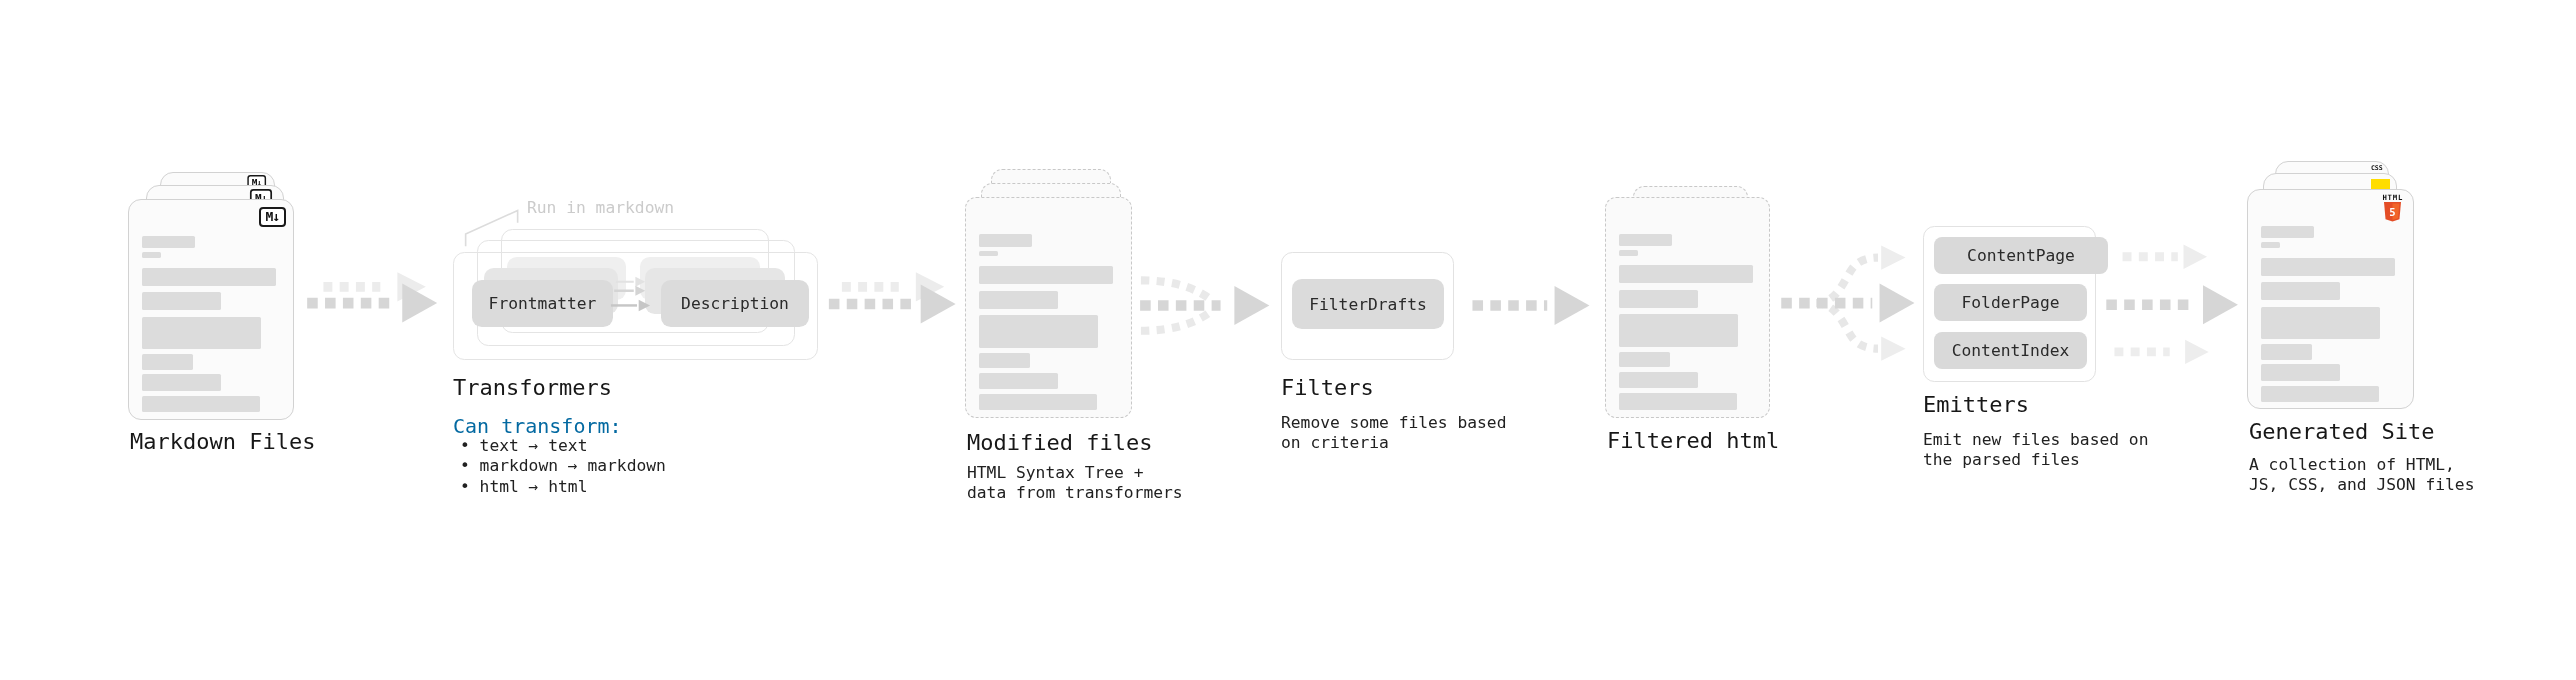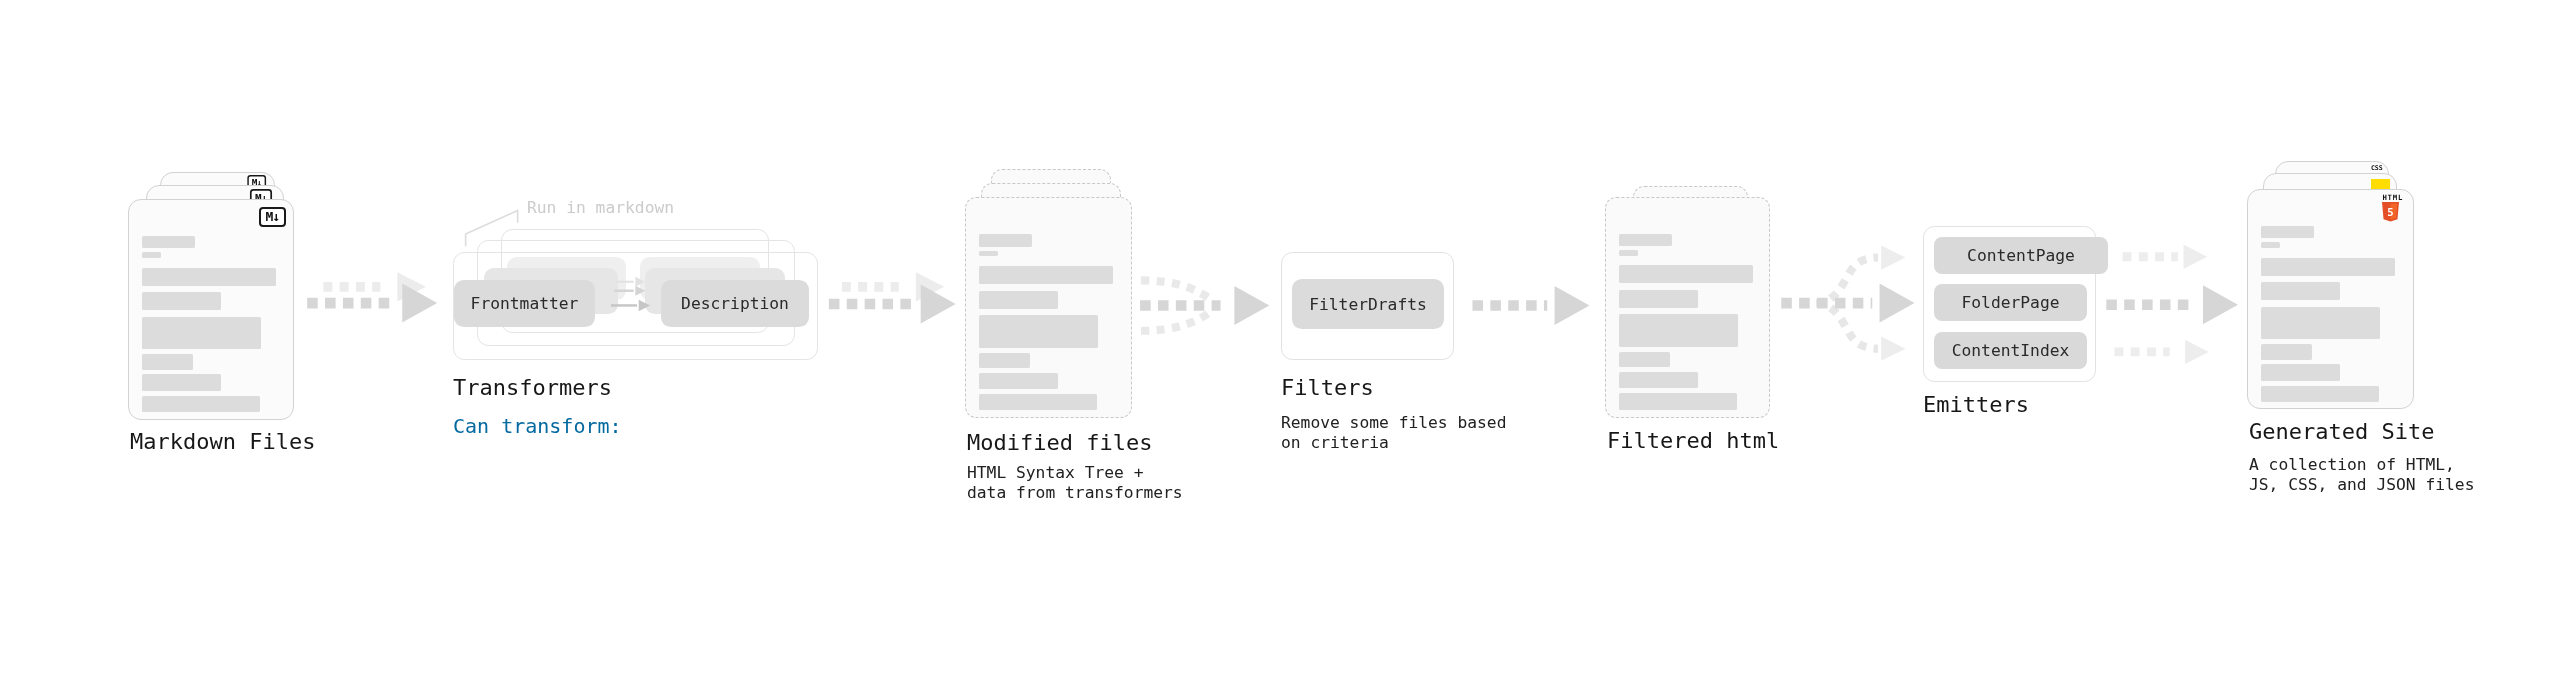--- a/index.html
+++ b/index.html
@@ -15,21 +15,21 @@
   .bar { background:#dcdcdc; border-radius:1.6px; }
 
   
   .md-badge { position:absolute; display:inline-block; border:2.4px solid #191919; border-radius:4.1px;
               background:#ffffff; color:#111; font-weight:bold; font-size:13px; line-height:1;
               padding:1.6px 4.1px; letter-spacing:-0.8px; }
   .md-badge.mid  { transform:scale(.85); transform-origin:top right; }
   .md-badge.back { transform:scale(.72); transform-origin:top right; }
 
   
-  .html5-badge { position:absolute; display:flex; flex-direction:column; align-items:flex-start; }
+  .html5-badge { position:absolute; display:flex; flex-direction:column; align-items:center; }
   .html5-badge .lbl { font-size:7.3px; font-weight:bold; letter-spacing:0.8px; color:#111; line-height:1; margin-bottom:0.8px; }
   .css-badge { position:absolute; display:flex; flex-direction:column; align-items:center; }
   .css-badge .lbl { font-size:6.5px; font-weight:bold; color:#111; line-height:1; letter-spacing:0;padding-left:44px; }
   .css-badge .ubar { width:14.6px; height:3.3px; background:#2864f0; border-radius:0.8px; margin-top:0.8px; }
   .js-badge { position:absolute; width:18.7px; height:10.6px; background:#ffdd00; }
 
   
   .caption { position:absolute; font-size:22px; color:#171717; white-space:nowrap; }
   .desc    { position:absolute; font-size:16.3px; line-height:20.3px; color:#212121; white-space:nowrap; }
   .note-heading { position:absolute; font-size:20px; color:#0369a1; white-space:nowrap; }
@@ -127,34 +127,39 @@
   <div class="parallel-label" style="left:527px;top:198px">Run in markdown</div>
 
   <div class="t-box" style="left:501px;top:229px;width:268px;height:104px"></div>
   <div class="t-box" style="left:477px;top:240px;width:318px;height:106px"></div>
   <div class="t-box" style="left:453px;top:252px;width:365px;height:108px"></div>
 
   <div class="pill l3" style="left:507px;top:257px;width:119px;height:43px"></div>
   <div class="pill l3" style="left:640px;top:257px;width:120px;height:43px"></div>
   <div class="pill l2" style="left:484px;top:268px;width:134px;height:46px"></div>
   <div class="pill l2" style="left:645px;top:268px;width:140px;height:46px"></div>
-  <div class="pill" style="left:454px;top:280px;width:141px;height:47px">Frontmatter</div>
+  <div class="pill" style="left:472px;top:280px;width:141px;height:47px">Frontmatter</div>
   <div class="pill" style="left:661px;top:280px;width:148px;height:47px">Description</div>
 
   <svg class="abs" style="left:606px;top:271px" width="49" height="46" viewBox="0 0 60 56">
     <line x1="12" y1="13" x2="34" y2="13" stroke="#e2e2e2" stroke-width="2.5"></line>
     <path d="M48,13 L36,7 L36,19 Z" fill="#e2e2e2"></path>
     <line x1="10" y1="24" x2="34" y2="24" stroke="#d4d4d4" stroke-width="3"></line>
     <path d="M48,24 L36,18 L36,30 Z" fill="#d4d4d4"></path>
     <line x1="6" y1="42" x2="38" y2="42" stroke="#c6c6c6" stroke-width="3"></line>
     <path d="M54,42 L40,35 L40,49 Z" fill="#c6c6c6"></path>
   </svg>
 
   <div class="caption" style="left:453px;top:375px">Transformers</div>
   <div class="note-heading" style="left:453px;top:414px">Can transform:</div>
+  <div class="bullets" style="left:460px;top:436px">
+    <div>• text → text</div>
+    <div>• markdown → markdown</div>
+    <div>• html → html</div>
+  </div>
 
   <div class="abs" style="left:965px;top:169px;width:167px;height:252px">
     <div class="doc-card dashed" style="left:26px;top:0;width:120px;height:49px"></div>
     <div class="doc-card dashed" style="left:16.3px;top:14px;width:140px;height:50px"></div>
     <div class="doc-card dashed" style="left:0;top:28.4px;width:167px;height:221px">
       <div class="doc-bars">
           <div class="bar" style="width: 53px; height: 12.2px; margin-top: 36px;"></div>
           <div class="bar" style="width: 18.7px; height: 5.7px; margin-top: 4.1px;"></div>
           <div class="bar" style="width: 134px; height: 18px; margin-top: 9.8px;"></div>
           <div class="bar" style="width: 79px; height: 18px; margin-top: 6.5px;"></div>
@@ -194,20 +199,24 @@
         </div>
     </div>
   </div>
   <div class="caption" style="left:1607px;top:428px">Filtered html</div>
 
   <div class="panel" style="left:1923px;top:226px;width:173px;height:156px"></div>
   <div class="pill emit" style="left:1934px;top:237px;width:174px;height:37px">ContentPage</div>
   <div class="pill emit" style="left:1934px;top:284px;width:153px;height:37px">FolderPage</div>
   <div class="pill emit" style="left:1934px;top:332px;width:153px;height:37px">ContentIndex</div>
   <div class="caption" style="left:1923px;top:392px">Emitters</div>
+  <div class="desc" style="left:1923px;top:430px">
+    <div>Emit new files based on</div>
+    <div>the parsed files</div>
+  </div>
 
   <div class="abs" style="left:2247px;top:161px;width:167px;height:250px">
     <div class="doc-card" style="left:28.4px;top:0;width:114px;height:53px">
       <div class="css-badge" style="top:3.3px;right:5.7px">
         <div class="lbl">CSS</div>
         <div class="ubar"></div>
       </div>
     </div>
     <div class="doc-card" style="left:16.3px;top:12.2px;width:134px;height:55px">
       <div class="js-badge" style="top:4.9px;right:6.5px"></div>

